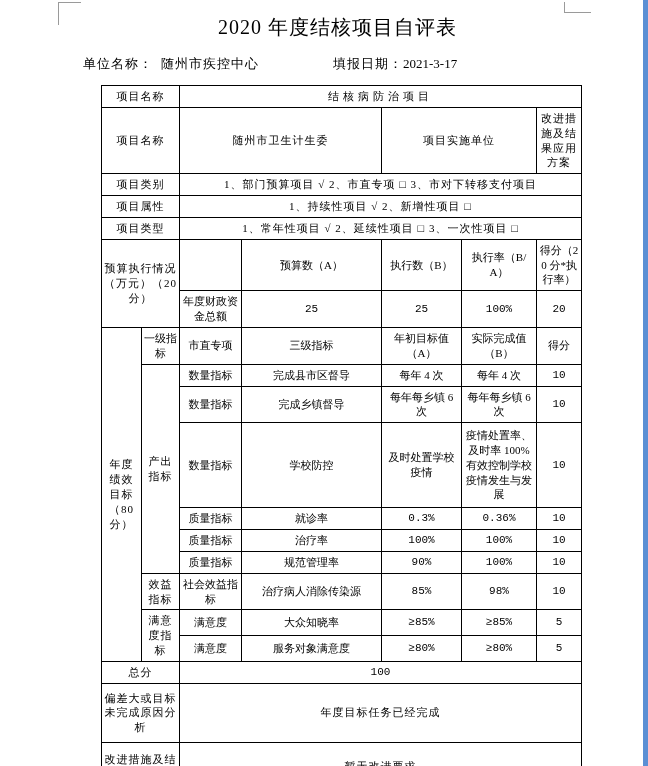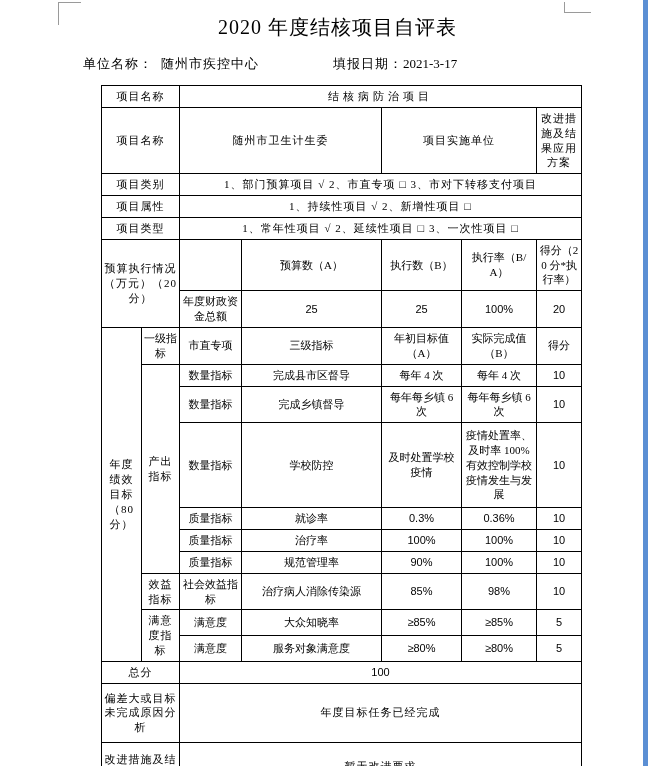--- a/index.html
+++ b/index.html
@@ -72,21 +72,21 @@
     font-size: 11px;
     text-align: center;
     vertical-align: middle;
     padding: 3px 2px;
     line-height: 1.35;
     word-break: break-all;
   }
   td.row-label { letter-spacing: 1px; margin-left: 44px; }
   td.wide-text { letter-spacing: 1px; }
   td.title-cell { font-size: 13px; letter-spacing: 4px; padding: 5px 2px; }
-  td.num { font-family: Liberation Sans, sans-serif; letter-spacing: 0; }
+  td.num { font-family: Liberation Mono, monospace; letter-spacing: 0; }
   td.vert-label { letter-spacing: 1px; padding: 2px 8px; }
   td.tall { height: 78px; }
 </style>
 </head>
 <body>
 
 <div class="scroll-strip"></div>
 <div class="crop-mark crop-tl"></div>
 <div class="crop-mark crop-tr"></div>
 

